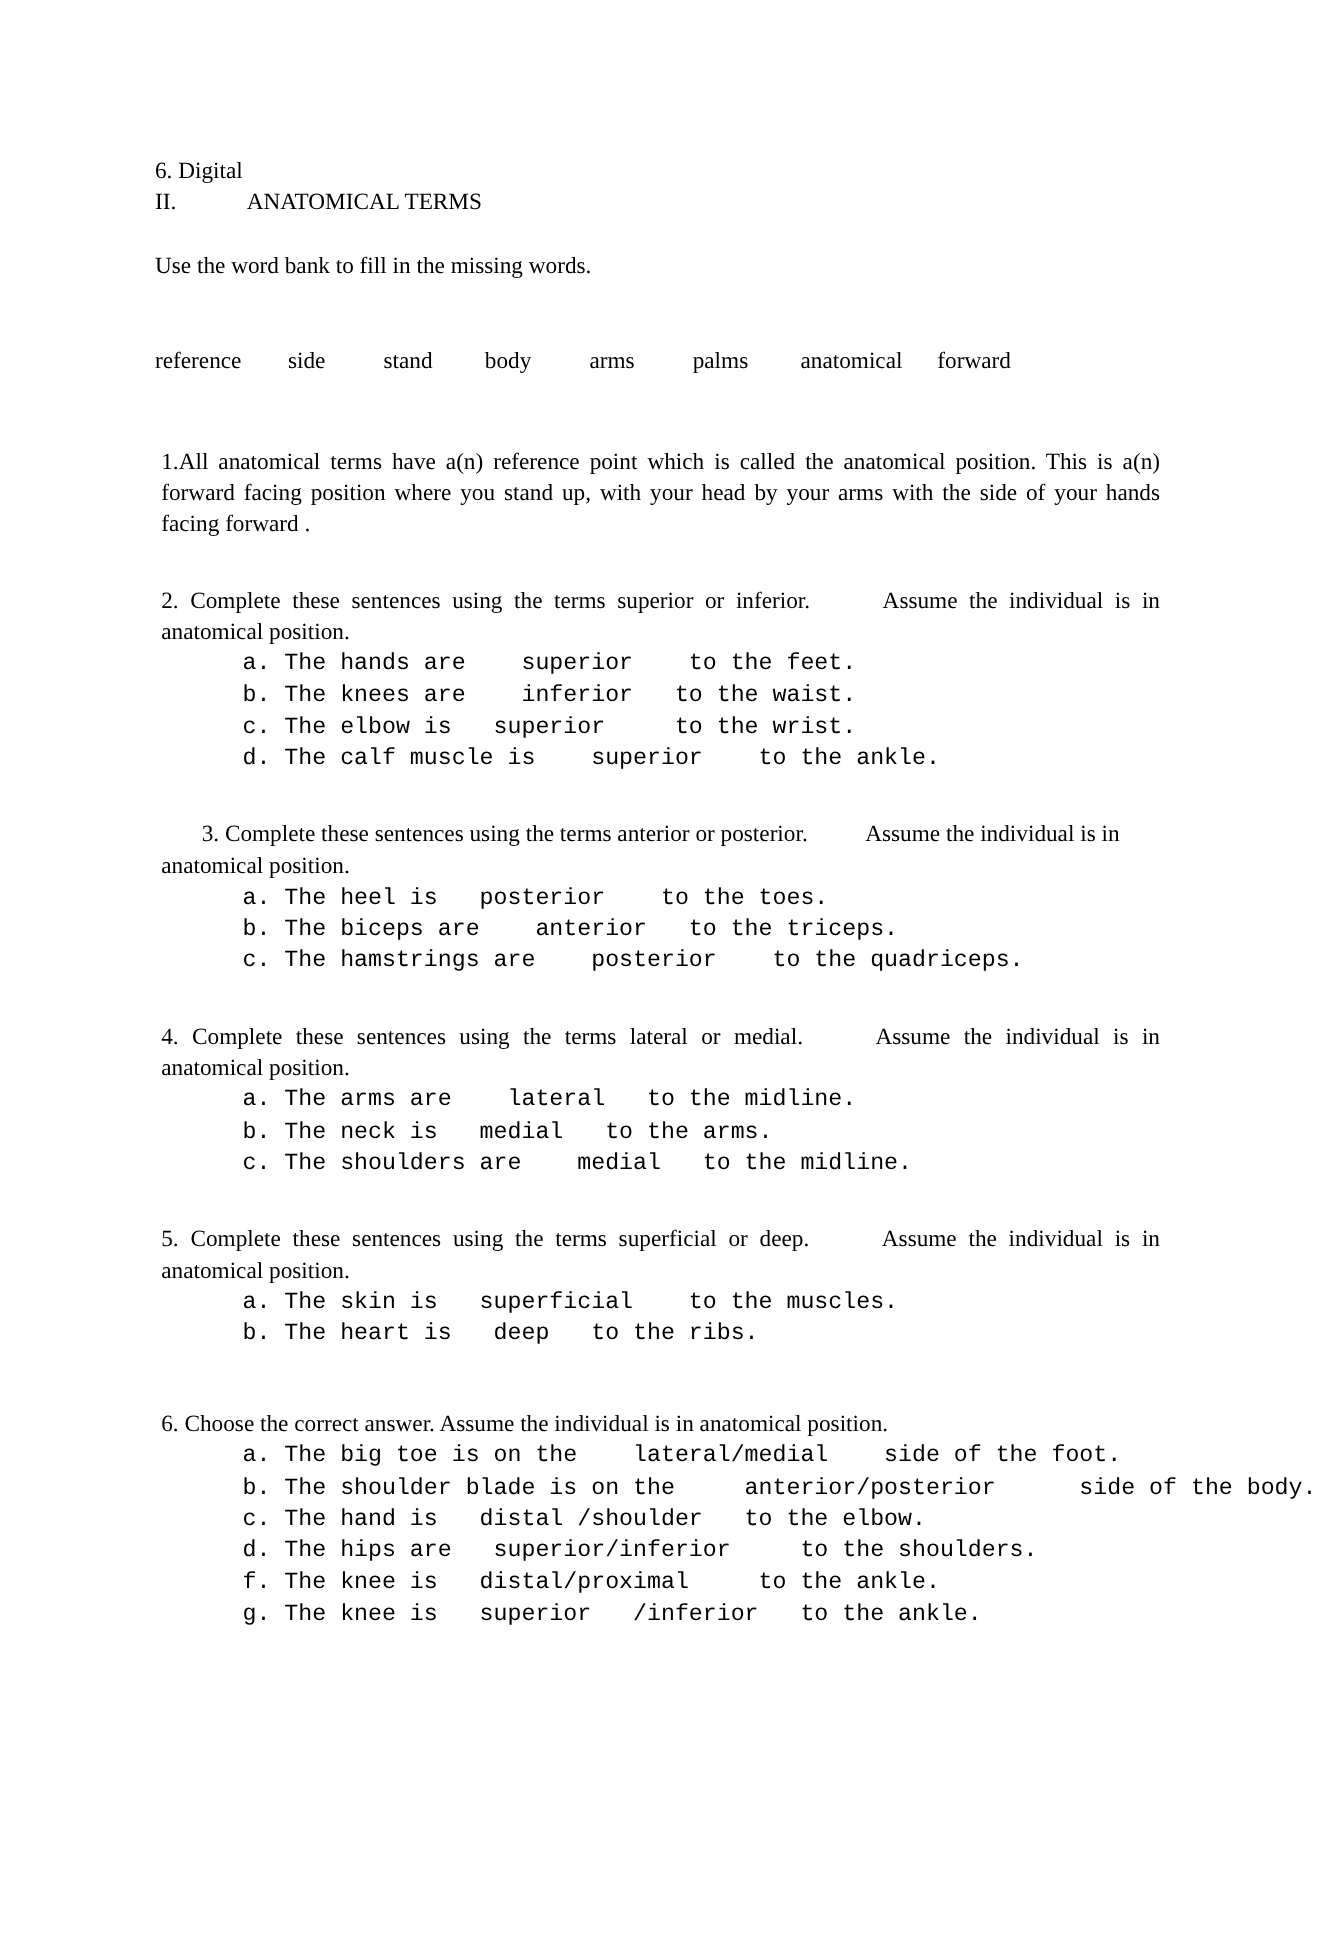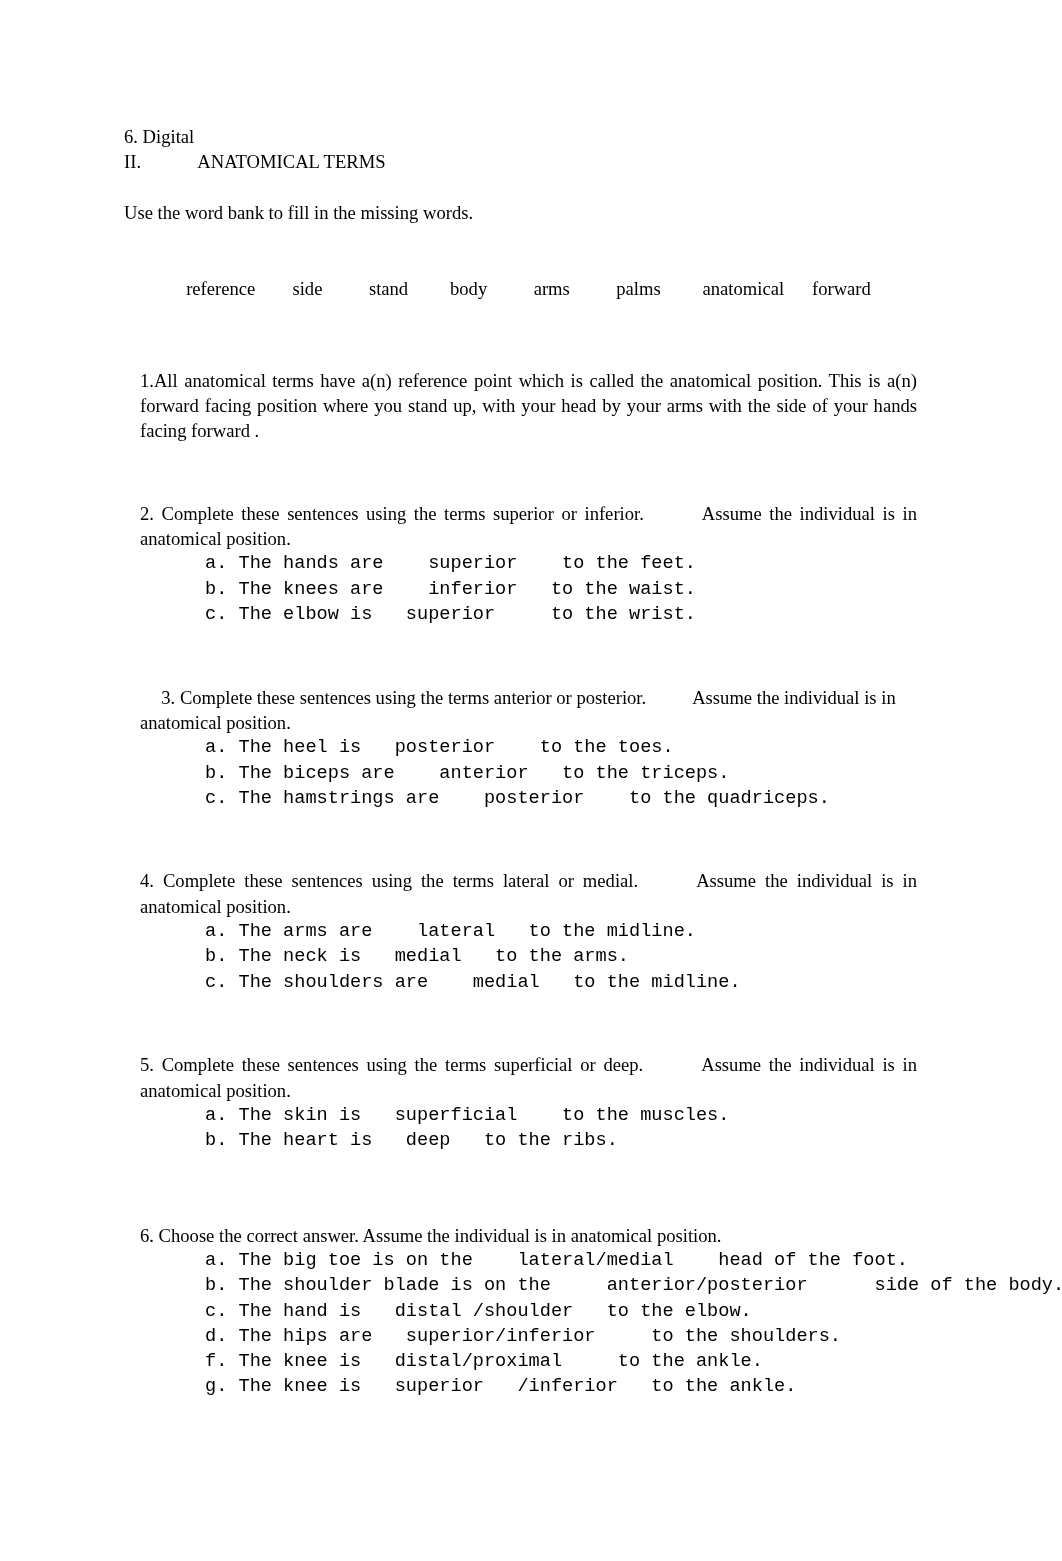--- a/index.html
+++ b/index.html
@@ -37,25 +37,24 @@
   }
   .blank-line { height: 25.3px; }
 
   
   .tabrow { display: block; white-space: pre; }
 
   
   .wordbank {
     white-space: pre;
     margin: 0;
-    text-align: center;
   }
 
   
-  .question { margin: 16px; }
+  .question { margin: 5px; }
   .q-head {
     margin: 0;
     text-align: justify;
     text-align-last: left;
   }
   .q-head.nojustify { text-align: center; }
   .q-head .gap { display: inline-block; width: 58px; }
   .q-head.nojustify .gap { display: inline-block; width: 46px; }
 
   .subitem {
@@ -92,20 +91,21 @@
       <p class="para justify">1.All anatomical terms have a(n)     reference    point which is called the    anatomical     position. This is a(n)  forward   facing position where you    stand   up, with your  head  by your  arms   with the side of your hands facing   forward  .</p>
     </div>
 
     <div class="blank-line"></div>
 
     <div class="question">
       <p class="q-head"><span>2. Complete these sentences using the terms superior or inferior.</span><span class="gap"></span><span>Assume the individual is in anatomical position.</span></p>
       <div class="subitem">a. The hands are    superior    to the feet.</div>
       <div class="subitem">b. The knees are    inferior   to the waist.</div>
       <div class="subitem">c. The elbow is   superior     to the wrist.</div>
+      <div class="subitem">d. The calf muscle is    superior    to the ankle.</div>
     </div>
 
     <div class="blank-line"></div>
 
     <div class="question">
       <p class="q-head nojustify"><span>3. Complete these sentences using the terms anterior or posterior.</span><span class="gap"></span><span>Assume the individual is in anatomical position.</span></p>
       <div class="subitem">a. The heel is   posterior    to the toes.</div>
       <div class="subitem">b. The biceps are    anterior   to the triceps.</div>
       <div class="subitem">c. The hamstrings are    posterior    to the quadriceps.</div>
     </div>
@@ -125,21 +125,21 @@
       <p class="q-head"><span>5. Complete these sentences using the terms superficial or deep.</span><span class="gap"></span><span>Assume the individual is in anatomical position.</span></p>
       <div class="subitem">a. The skin is   superficial    to the muscles.</div>
       <div class="subitem">b. The heart is   deep   to the ribs.</div>
     </div>
 
     <div class="blank-line"></div>
     <div class="spacer-half"></div>
 
     <div class="question">
       <p class="q-head nojustify"><span>6. Choose the correct answer. Assume the individual is in anatomical position.</span></p>
-      <div class="subitem">a. The big toe is on the    lateral/medial    head of the foot.</div>
+      <div class="subitem">a. The big toe is on the    lateral/medial    side of the foot.</div>
       <div class="subitem">b. The shoulder blade is on the     anterior/posterior      side of the body.</div>
       <div class="subitem">c. The hand is   distal /shoulder   to the elbow.</div>
       <div class="subitem">d. The hips are   superior/inferior     to the shoulders.</div>
       <div class="subitem">f. The knee is   distal/proximal     to the ankle.</div>
       <div class="subitem">g. The knee is   superior   /inferior   to the ankle.</div>
     </div>
 
   </div>
 </div>
 

